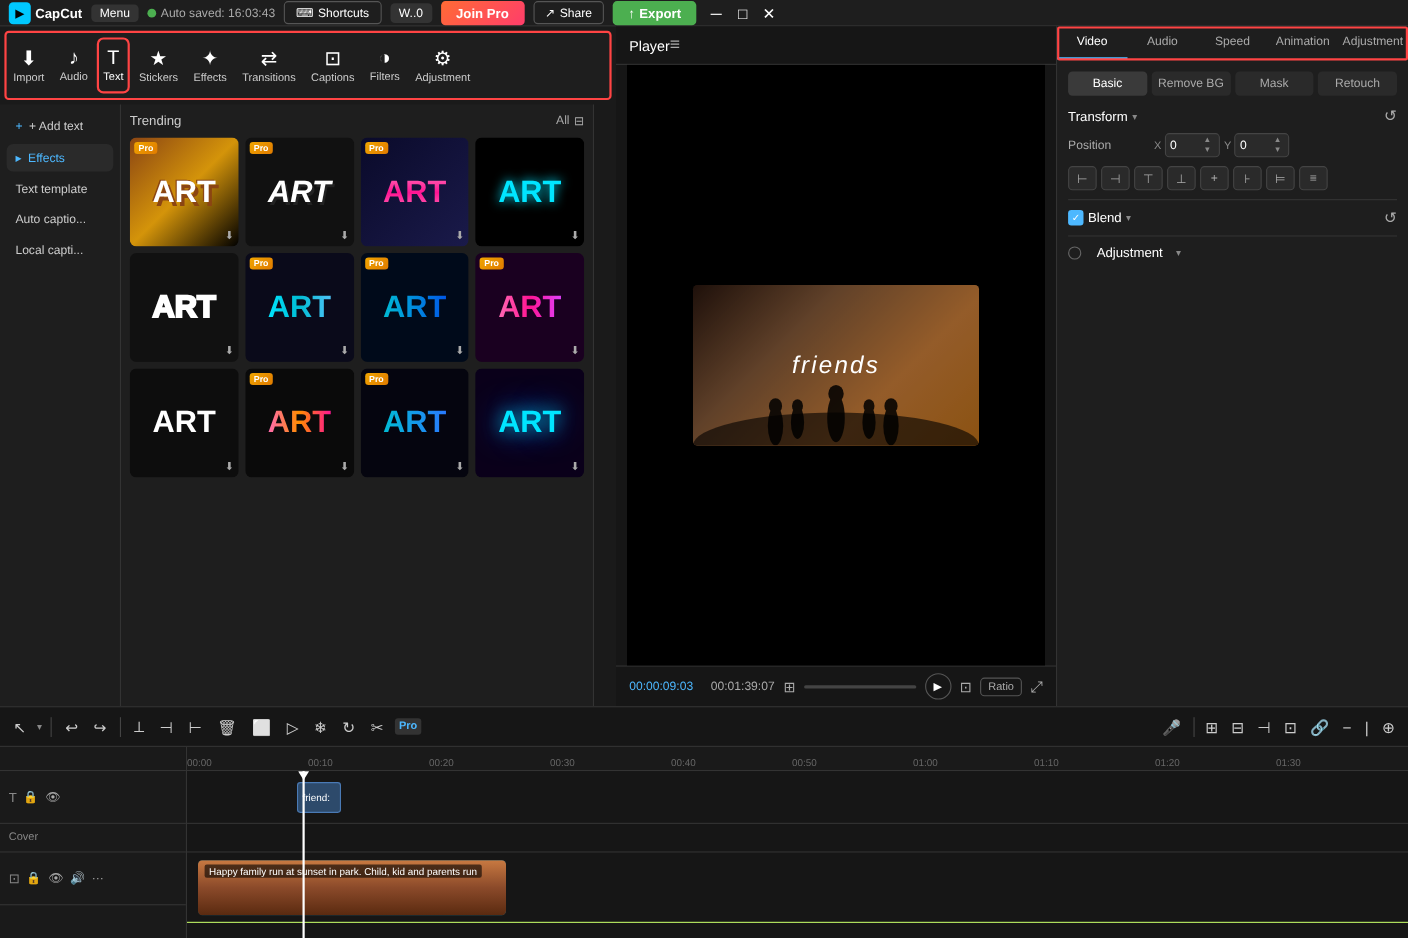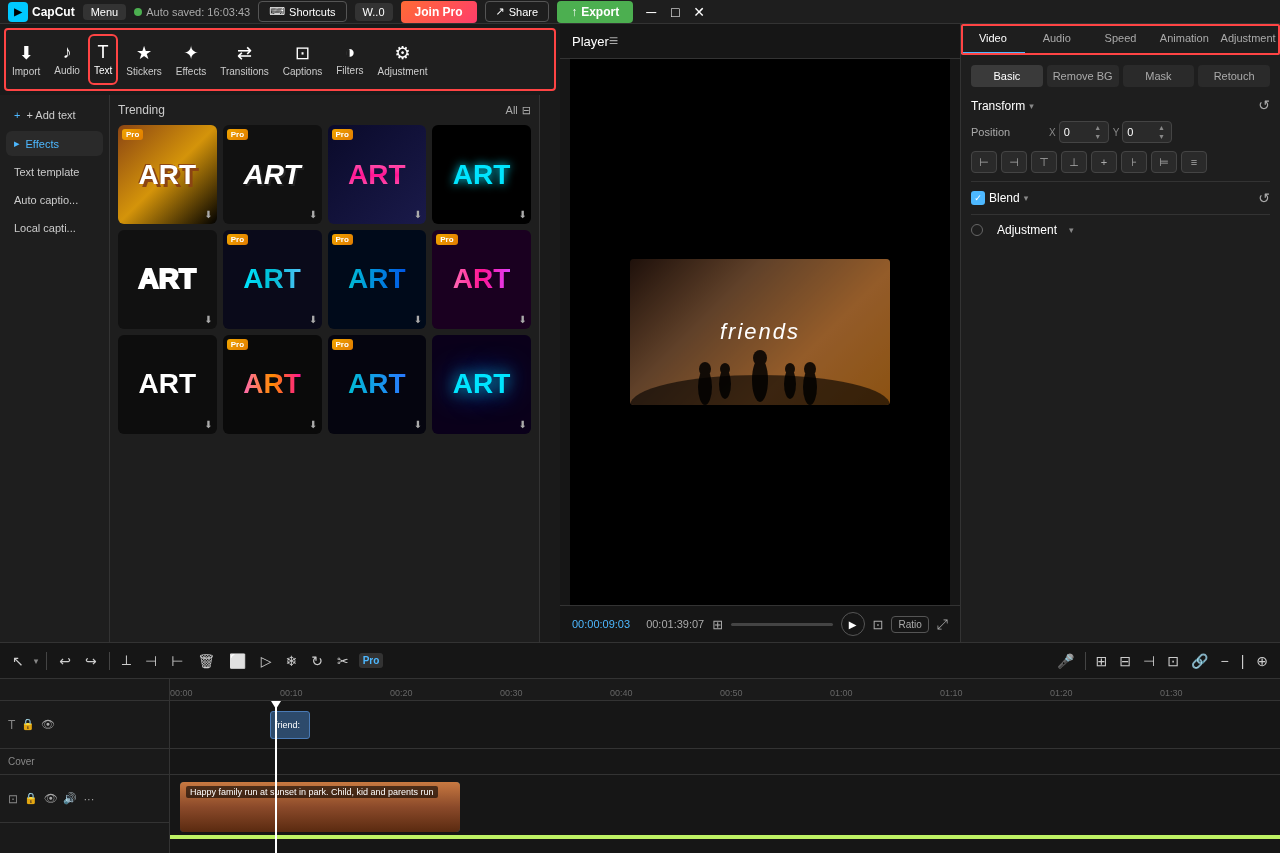--- a/index.html
+++ b/index.html
@@ -540,21 +540,21 @@
         <div style="position:absolute;top:22px;bottom:0;left:105px;width:2px;background:#fff;z-index:10;">
           <div style="position:absolute;top:0;left:-4px;width:10px;height:8px;background:#fff;clip-path:polygon(50% 100%, 0 0, 100% 0);"></div>
         </div>
 
         <div style="height:48px;border-bottom:1px solid #333;position:relative;">
           <div style="position:absolute;left:100px;top:10px;width:40px;height:28px;background:#2d4a6b;border:1px solid #4a7ab5;border-radius:3px;padding:0 4px;display:flex;align-items:center;font-size:9px;color:#fff;cursor:pointer;">friend:</div>
         </div>
 
         <div style="height:26px;border-bottom:1px solid #333;background:#161616;"></div>
 
-        <div style="height:64px;border-bottom:4px solid #bef264;position:relative;overflow:hidden;">
+        <div style="height:64px;border-bottom:1px solid #bef264;position:relative;overflow:hidden;">
 
           <div style="position:absolute;left:10px;top:7px;height:50px;width:280px;background:linear-gradient(to right,#1a4a5a,#2a6a7a);border-radius:4px;overflow:hidden;cursor:pointer;">
             <div style="position:absolute;bottom:0;left:0;right:0;height:50px;overflow:hidden;">
 
               <div style="display:flex;height:100%;background:linear-gradient(to bottom,#c87941,#8b4a2a,#5a2a10);"></div>
             </div>
             <span style="position:absolute;top:4px;left:6px;font-size:9px;color:#fff;background:rgba(0,0,0,0.6);padding:1px 4px;border-radius:2px;white-space:nowrap;overflow:hidden;max-width:268px;text-overflow:ellipsis;">Happy family run at sunset in park. Child, kid and parents run</span>
           </div>
 
         </div>

